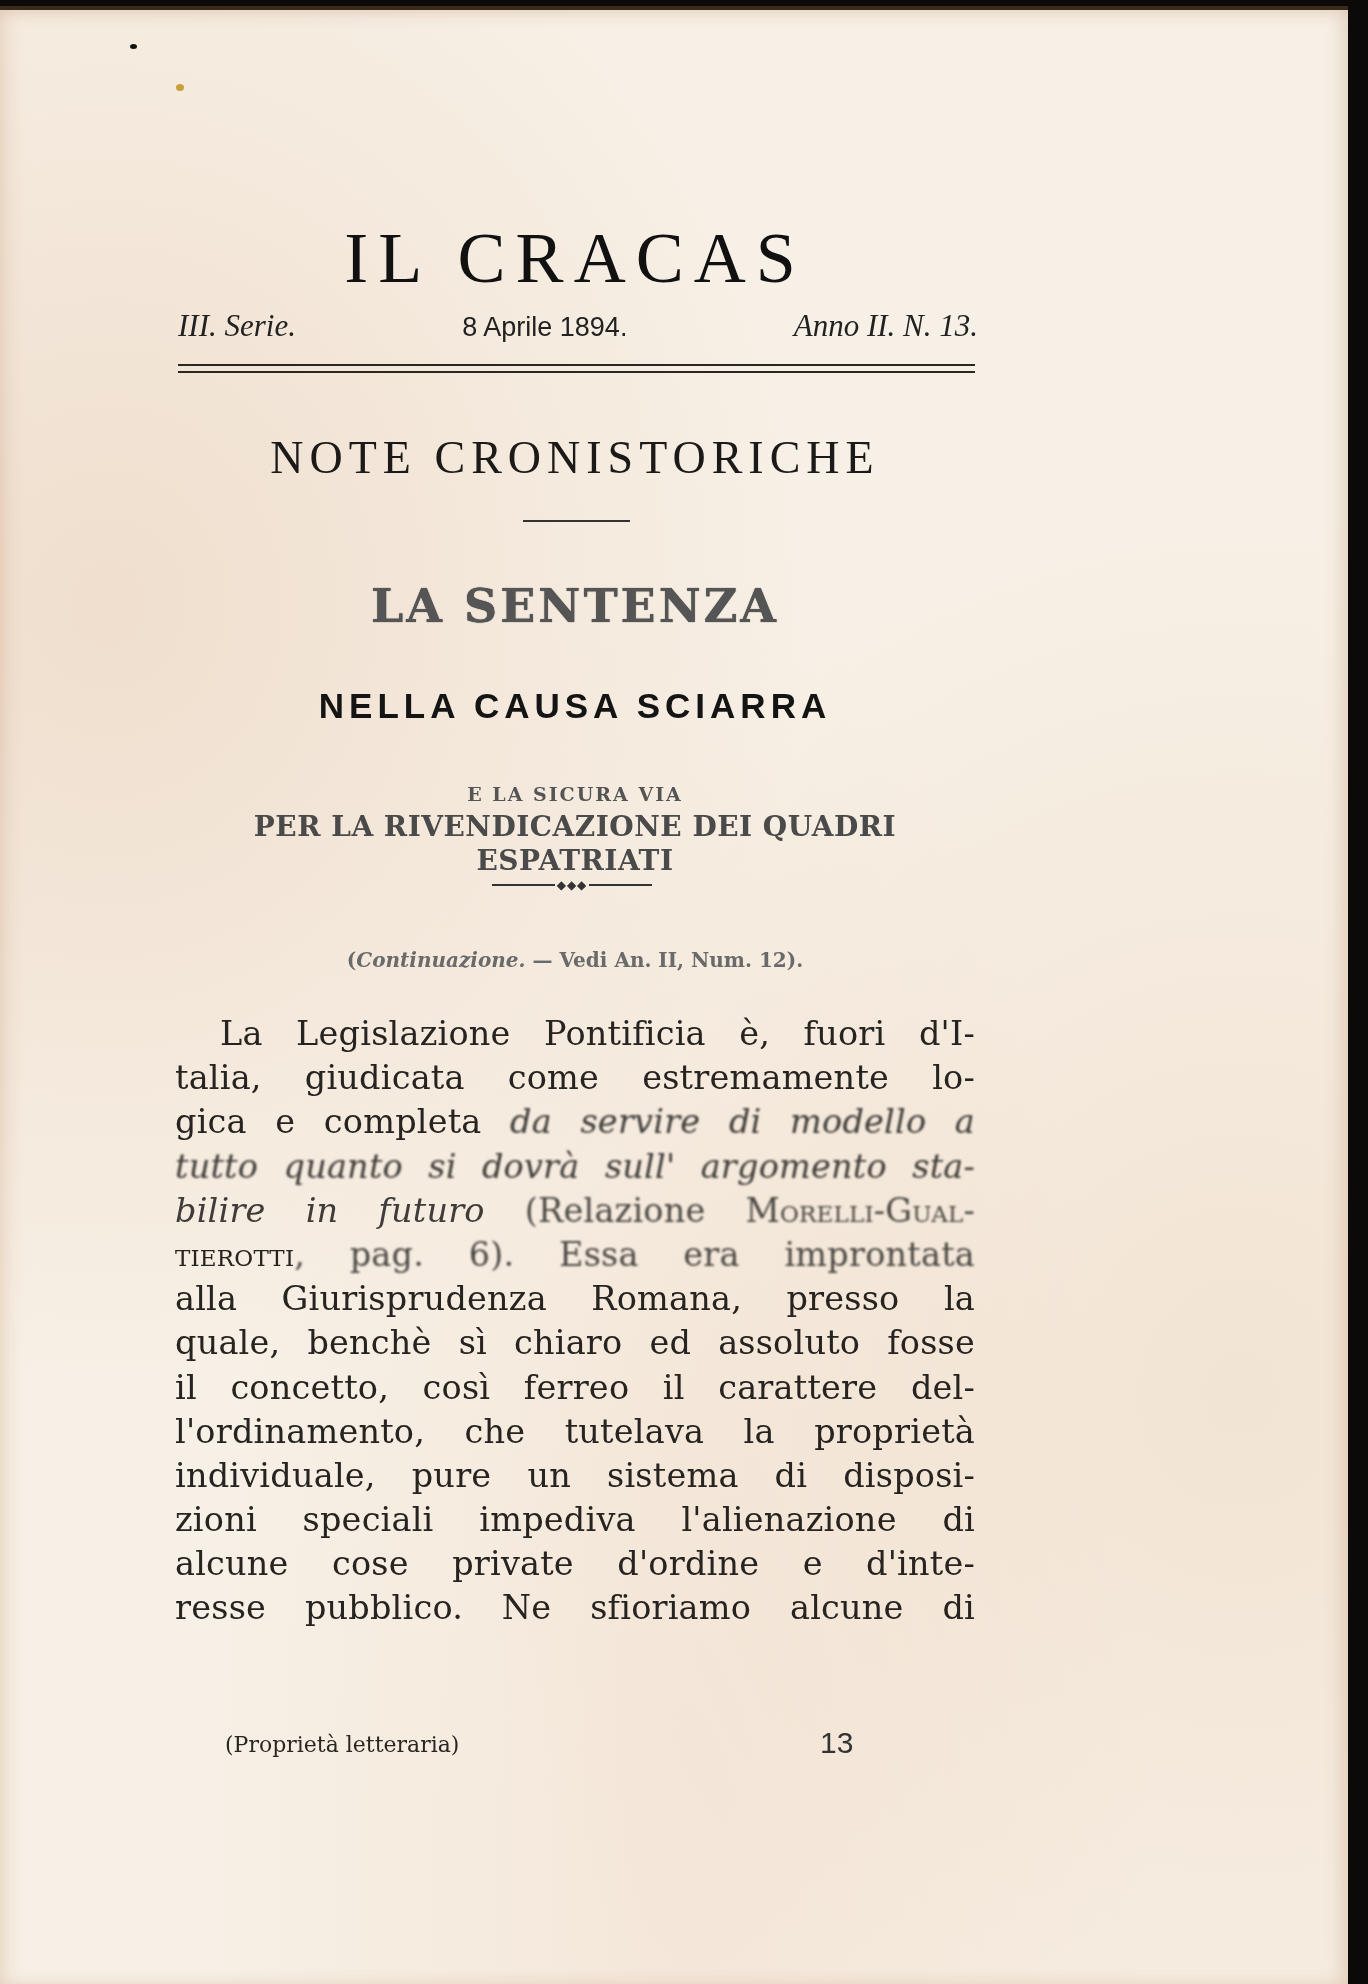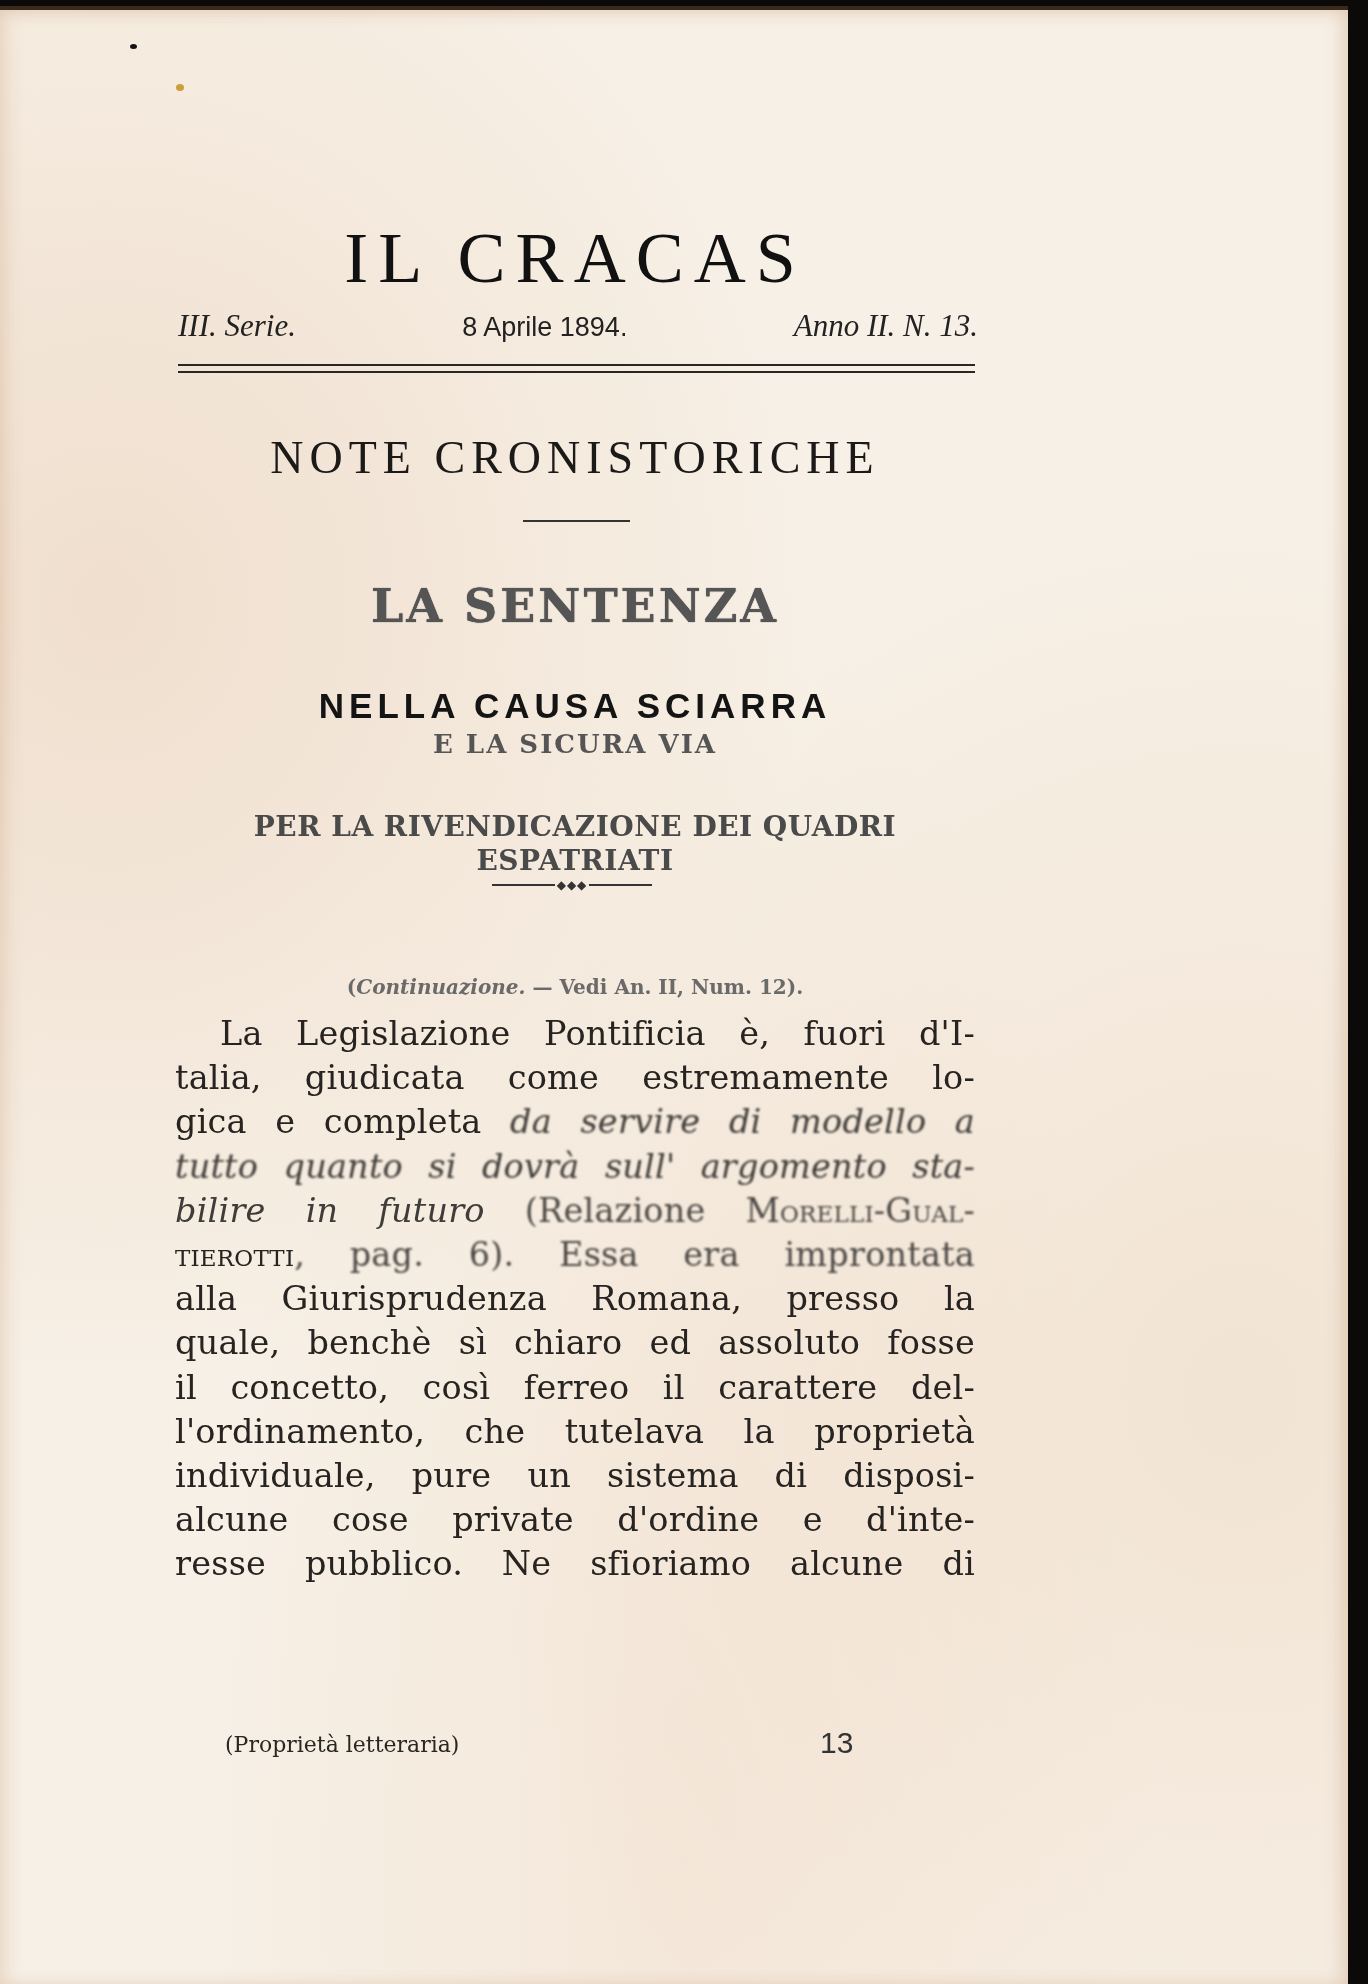--- a/index.html
+++ b/index.html
@@ -42,32 +42,32 @@
   .headline {
     top: 566px; font-family: "DejaVu Serif", serif; font-weight: bold; font-size: 46px;
     letter-spacing: 3px; color: #555; line-height: 60px;
     text-shadow: 0 0 1px #222;
   }
   .subheadline {
     top: 672px; font-family: "Liberation Sans", sans-serif; font-weight: bold; font-size: 35px;
     letter-spacing: 5px; color: #141414; line-height: 48px;
   }
   .kicker {
-    top: 718px; font-family: "DejaVu Serif", serif; font-weight: bold; font-size: 26px;
+    top: 768px; font-family: "DejaVu Serif", serif; font-weight: bold; font-size: 19px;
     letter-spacing: 2px; color: #555; line-height: 32px; filter: blur(0.6px);
   }
   .kicker2 {
     top: 800px; font-family: "DejaVu Serif", serif; font-weight: bold; font-size: 28px;
     letter-spacing: 0.5px; color: #4a4a4a; line-height: 34px; filter: blur(0.6px);
   }
   .rule-ornament { top: 868px; left: 492px; width: 160px; height: 14px; display: flex; align-items: center; }
   .rule-ornament .ln { flex: 1; height: 2px; background: #333; }
   .rule-ornament .dots { font-size: 12px; color: #333; padding: 0 2px; letter-spacing: 1px; line-height: 14px; }
   .continuation {
-    top: 962px; font-family: "DejaVu Serif", serif; font-size: 20px; font-weight: bold;
+    top: 935px; font-family: "DejaVu Serif", serif; font-size: 20px; font-weight: bold;
     color: #6a6a6a; line-height: 30px; filter: blur(0.7px);
   }
   .continuation .i { font-style: italic; }
   .body-text {
     top: 1002px; left: 175px; width: 800px;
     font-family: "DejaVu Serif", serif; font-size: 33.5px; line-height: 44.2px;
     color: #262320; letter-spacing: 0.2px;
   }
   .body-text .ln { display: block; white-space: nowrap; text-align: justify; text-align-last: justify; height: 44.2px; }
   .body-text .ln.last { text-align-last: left; }
@@ -127,19 +127,20 @@
     <span class="ln">talia, giudicata come estremamente lo-</span>
     <span class="ln"><span>gica e completa </span><em class="blur">da servire di modello a</em></span>
     <span class="ln blur"><em>tutto quanto si dovrà sull' argomento sta-</em></span>
     <span class="ln"><em>bilire in futuro</em><span class="blur"> (Relazione </span><span class="sc blur">Morelli-Gual-</span></span>
     <span class="ln"><span class="sc">tierotti</span><span class="blur">, pag. 6). Essa era improntata</span></span>
     <span class="ln">alla Giurisprudenza Romana, presso la</span>
     <span class="ln">quale, benchè sì chiaro ed assoluto fosse</span>
     <span class="ln">il concetto, così ferreo il carattere del-</span>
     <span class="ln">l'ordinamento, che tutelava la proprietà</span>
     <span class="ln">individuale, pure un sistema di disposi-</span>
+    <span class="ln">zioni speciali impediva l'alienazione di</span>
     <span class="ln">alcune cose private d'ordine e d'inte-</span>
     <span class="ln">resse pubblico. Ne sfioriamo alcune di</span>
   </div>
 
   <div class="abs footer-left">(Proprietà letteraria)</div>
   <div class="abs footer-page">13</div>
 </div>
 
 </body></html>

